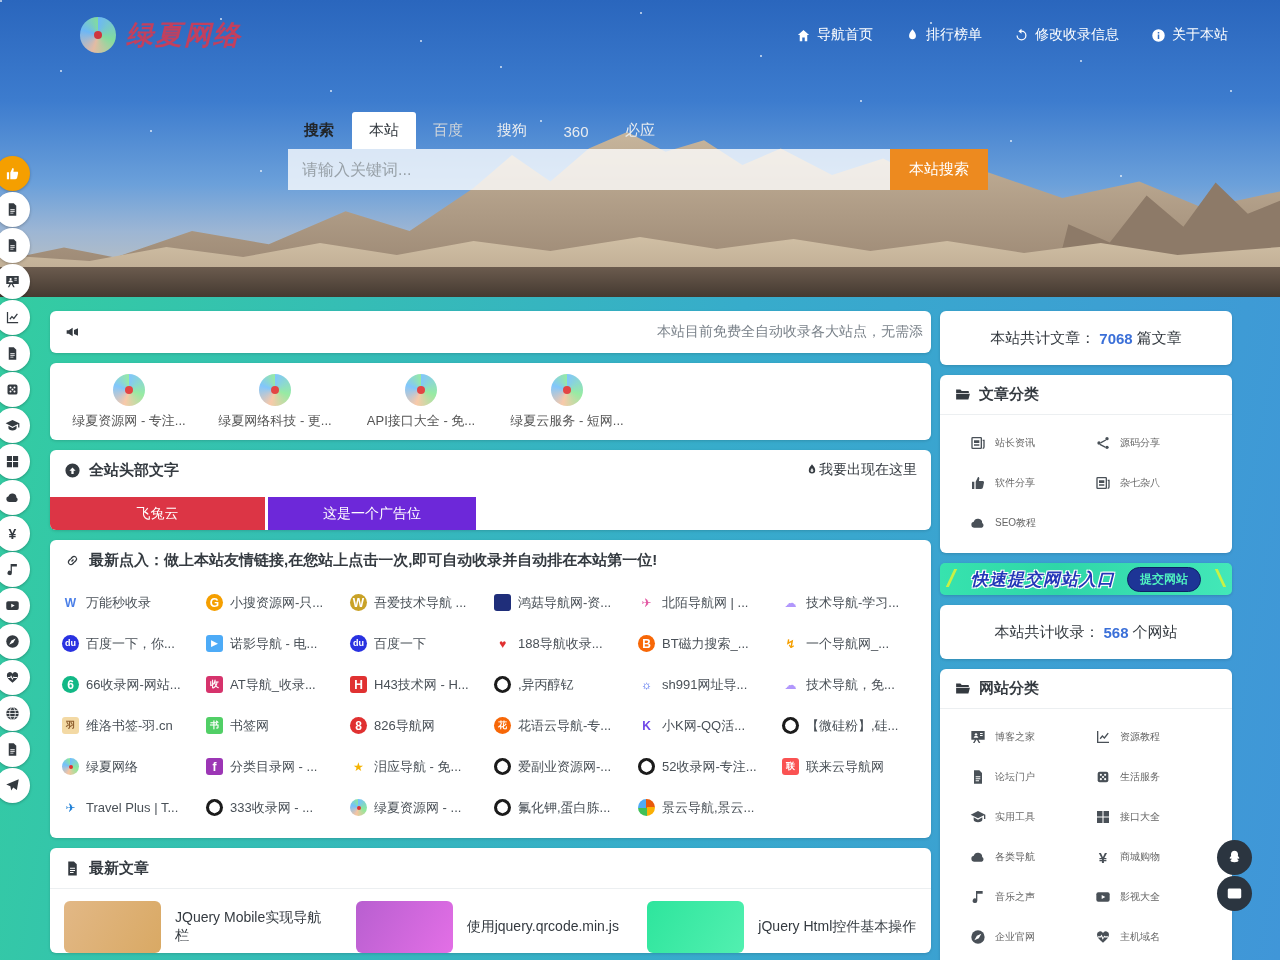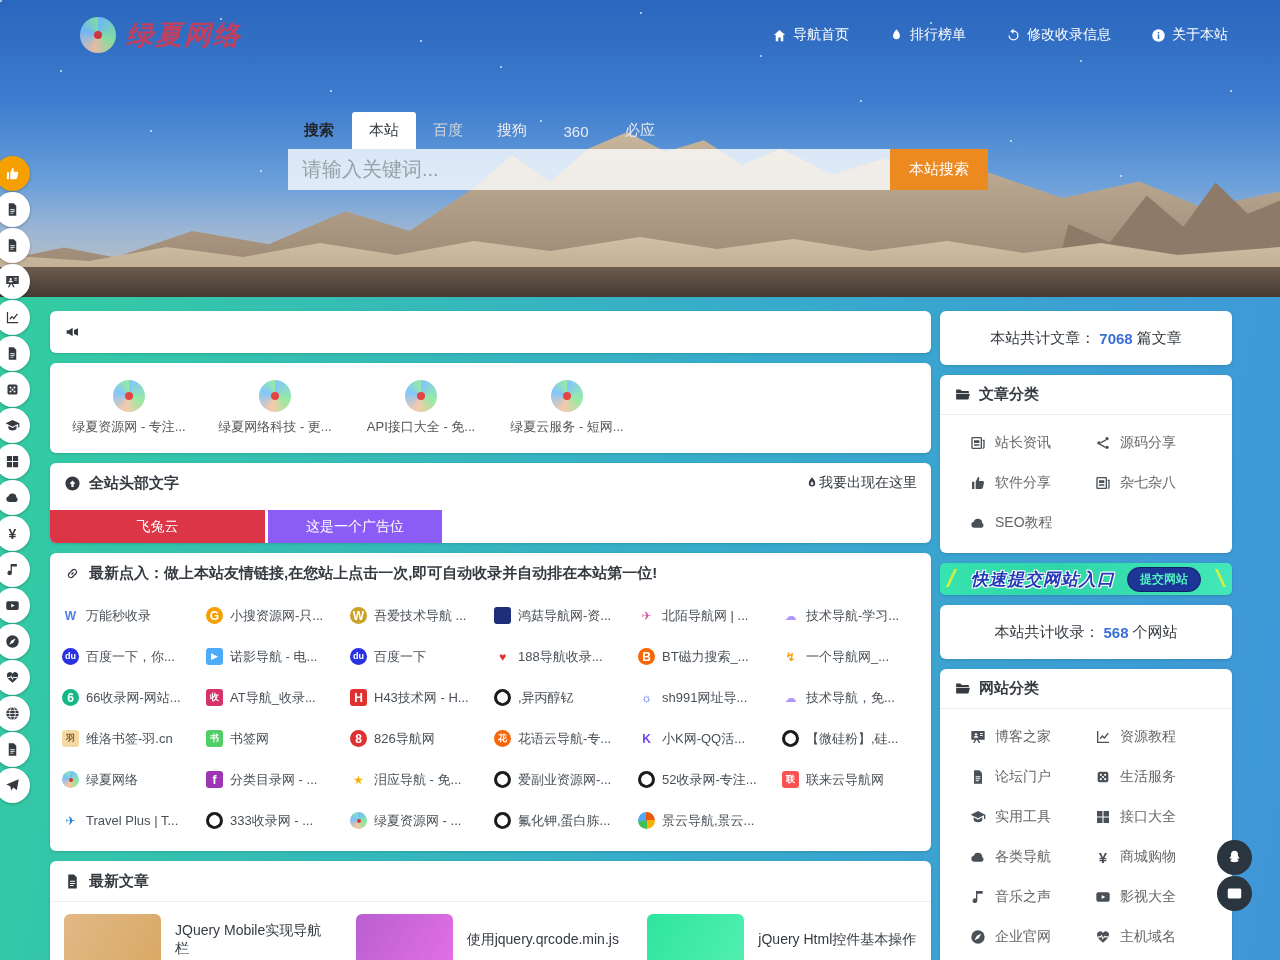--- a/index.html
+++ b/index.html
@@ -20,34 +20,34 @@
             clip-path:polygon(0 100%,0 58%,7% 64%,13% 50%,19% 60%,25% 46%,31% 58%,37% 44%,43% 54%,50% 40%,56% 52%,62% 42%,68% 54%,74% 44%,80% 56%,86% 46%,92% 58%,100% 50%,100% 100%); }
   .cliffR { position:absolute; right:0; bottom:0; width:230px; height:130px; background:#8d7a68;
             clip-path:polygon(0 100%,8% 44%,26% 58%,42% 22%,58% 46%,72% 12%,86% 36%,100% 26%,100% 100%); }
   .heroBase { position:absolute; bottom:0; width:100%; height:30px; background:linear-gradient(#6b5b4e,#453a31); }
 
   .topbar { position:absolute; left:0; top:0; width:100%; height:70px; display:flex; align-items:center; z-index:5; }
   .logo { display:flex; align-items:center; gap:10px; margin-left:80px; }
   .logo-mark { width:36px; height:36px; border-radius:50%; background:conic-gradient(#74c0fc,#8ce99a 30%,#f8c4a0 55%,#74c0fc 80%,#8ce99a); position:relative; opacity:.9; }
   .logo-mark::after { content:""; position:absolute; left:50%; top:50%; width:8px; height:8px; margin:-4px; border-radius:50%; background:#e03131; }
   .logo-text { font-family:"DejaVu Serif","Liberation Serif",serif; font-style:italic; font-weight:bold; font-size:27px; color:#c2405e; letter-spacing:2px; }
-  .topnav { margin-left:auto; margin-right:52px; display:flex; gap:40px; }
+  .topnav { margin-left:auto; margin-right:52px; display:flex; gap:32px; }
   .topnav a { display:flex; align-items:center; gap:6px; color:#fff; font-size:14px; text-decoration:none; cursor:pointer; }
   .topnav .ic { width:15px; height:15px; display:inline-flex; }
   .ic svg { width:100%; height:100%; }
 
   
   .searchbox { position:absolute; left:288px; top:112px; width:700px; z-index:6; }
   .tabs { display:flex; align-items:flex-end; height:37px; }
   .tabs .slabel { font-size:15px; font-weight:bold; color:#212529; padding:0 18px 9px 16px; }
   .tab { min-width:64px; text-align:center; font-size:15px; color:#e9ecef; padding:9px 12px; cursor:pointer; }
   .tab.dim { color:#ced4da; }
   .tab.active { background:#fff; color:#343a40; border-radius:3px 3px 0 0; }
   .srow { display:flex; height:41px; }
-  .srow input { flex:1; border:0; outline:0; background:rgba(255,255,255,.78); padding:0 14px; font-size:20px; color:#333; }
+  .srow input { flex:1; border:0; outline:0; background:rgba(255,255,255,.78); padding:0 14px; font-size:16px; color:#333; }
   .srow input::placeholder { color:#98a1a8; }
   .sbtn { width:98px; border:0; background:#ed8a1f; color:#fff; font-size:15px; cursor:pointer; }
 
   
   .dock { position:absolute; left:-5px; top:156px; z-index:30; }
   .dock-btn { width:35px; height:35px; border-radius:50%; background:#fff; margin-bottom:1px; display:flex; align-items:center; justify-content:center; color:#343a40; box-shadow:0 1px 3px rgba(0,0,0,.25); cursor:pointer; }
   .dock-btn .ic { width:15px; height:15px; }
   .dock-btn.accent { background:#f59f00; color:#fff; }
   .dock-btn .tglyph { font-size:14px; font-weight:bold; }
 
@@ -58,21 +58,21 @@
 
   
   .main-col { position:absolute; left:50px; top:311px; width:881px; }
   .side-col { position:absolute; left:940px; top:311px; width:292px; }
   .card { background:#fff; border-radius:6px; box-shadow:0 1px 3px rgba(0,0,0,.15); margin-bottom:10px; overflow:hidden; }
 
   .announce { height:42px; display:flex; align-items:center; padding:0 8px 0 14px; }
   .announce .ic { width:16px; height:16px; color:#343a40; flex:none; }
   .announce-text { flex:1; text-align:right; white-space:nowrap; overflow:hidden; font-size:14px; color:#7a828a; }
 
-  .featured { height:90px; display:flex; align-items:center; padding:0 6px; }
+  .featured { height:77px; display:flex; align-items:center; padding:0 6px; }
   .feat-item { width:146px; display:flex; flex-direction:column; align-items:center; gap:6px; cursor:pointer; }
   .feat-item .logo-mark { width:32px; height:32px; }
   .feat-title { font-size:13px; color:#555; max-width:130px; white-space:nowrap; overflow:hidden; }
 
   .sec-head { display:flex; align-items:center; height:40px; padding:0 14px; gap:8px; }
   .sec-head .ic { width:17px; height:17px; color:#343a40; flex:none; }
   .sec-title { font-size:15px; font-weight:bold; color:#343a40; }
   .sec-right { margin-left:auto; display:flex; align-items:center; font-size:14px; color:#343a40; cursor:pointer; }
   .sec-right .ic { width:14px; height:14px; }
 
@@ -98,21 +98,21 @@
   .article-title { font-size:14px; color:#343a40; }
 
   .count-card { height:54px; display:flex; align-items:center; justify-content:center; font-size:15px; color:#343a40; gap:4px; }
   .count-num { font-weight:bold; }
 
   .cat-head { border-bottom:1px solid #eceff1; }
   .cat-grid { display:flex; flex-wrap:wrap; padding:8px 0 10px 30px; }
   .cat-item { width:125px; height:40px; display:flex; align-items:center; gap:9px; cursor:pointer; }
   .cat-item .ic { width:16px; height:16px; color:#495057; flex:none; }
   .cat-item .tglyph { font-size:15px; font-weight:bold; color:#495057; width:16px; text-align:center; }
-  .cat-item .lbl { font-size:14px; color:#666; white-space:nowrap; }
+  .cat-item .lbl { font-size:10px; color:#666; white-space:nowrap; }
 
   .banner { height:32px; border-radius:5px; margin-bottom:10px; background:linear-gradient(90deg,#37e3ae,#2fd6a8 40%,#43e8b8); display:flex; align-items:center; justify-content:center; gap:12px; position:relative; cursor:pointer; box-shadow:0 1px 3px rgba(0,0,0,.15); }
   .banner-title { font-size:17px; font-weight:900; font-style:italic; color:#2438b8; letter-spacing:1px;
                   text-shadow:-1px -1px 0 #fff,1px -1px 0 #fff,-1px 1px 0 #fff,1px 1px 0 #fff; }
   .banner-btn { background:#1d3596; color:#4ff0c0; font-size:12px; font-weight:bold; border-radius:999px; padding:3px 12px; border:1px solid #0e2166; }
   .zig { position:absolute; top:6px; width:14px; height:18px; border-left:3px solid #d8f238; transform:skewX(-25deg); opacity:.9; }
   .zig.l { left:10px; } .zig.r { right:10px; border-left:0; border-right:3px solid #d8f238; transform:skewX(25deg); }
 </style>
 </head>
 <body>
@@ -295,20 +295,21 @@
         </svg></span>
     </div>
   </div>
 
 <div class="main-col">
 
   <div class="card announce">
     <span class="ic"><svg viewBox="0 0 24 24" fill="currentColor">
           <path d="M4 9.5v5h3l6 4v-13l-6 4zM15 9v6l6 2.5v-11z"></path>
         </svg></span>
+    <div class="announce-text">本站目前免费全自动收录各大站点，无需添</div>
   </div>
 
   <div class="card featured" id="featured">
       <div class="feat-item">
         <div class="logo-mark"></div>
         <div class="feat-title">绿夏资源网 - 专注...</div>
       </div>
       <div class="feat-item">
         <div class="logo-mark"></div>
         <div class="feat-title">绿夏网络科技 - 更...</div>
@@ -332,21 +333,21 @@
       <span class="sec-right">
         <span class="ic"><svg viewBox="0 0 24 24" fill="currentColor">
               <path d="M12 2C14.5 5.5 17.5 8 17.5 12.5a5.5 5.5 0 0 1-11 0C6.5 8 9.5 5.5 12 2z"></path>
               <path d="M12 8.5c1.2 1.7 2.5 3 2.5 4.9a2.5 2.5 0 0 1-5 0c0-1.9 1.3-3.2 2.5-4.9z" fill="#fff" opacity=".85"></path>
             </svg></span>
         <span>我要出现在这里</span>
       </span>
     </div>
     <div class="ad-row" id="ad-row">
         <div class="ad-btn" style="background: rgb(220, 53, 69); width: 215px;">飞兔云</div>
-        <div class="ad-btn" style="background: #8b5cf6; width: 174px;">这是一个广告位</div>
+        <div class="ad-btn" style="background: #6d28d9; width: 208px;">这是一个广告位</div>
       </div>
   </div>
 
   <div class="card">
     <div class="sec-head">
       <span class="ic"><svg viewBox="0 0 24 24" fill="currentColor">
             <path d="M7.8 16.2a2.5 2.5 0 0 1 0-3.5l2.3-2.3L8.7 9l-2.3 2.3a4.5 4.5 0 0 0 6.3 6.3l2.3-2.3-1.4-1.4-2.3 2.3a2.5 2.5 0 0 1-3.5 0zm8.4-8.4a2.5 2.5 0 0 1 0 3.5l-2.3 2.3 1.4 1.4 2.3-2.3a4.5 4.5 0 0 0-6.3-6.3L9 8.7l1.4 1.4 2.3-2.3a2.5 2.5 0 0 1 3.5 0zM9.9 12.7l2.8-2.8 1.4 1.4-2.8 2.8z"></path>
           </svg></span>
       <span class="sec-title">最新点入：做上本站友情链接,在您站上点击一次,即可自动收录并自动排在本站第一位!</span>
     </div>

